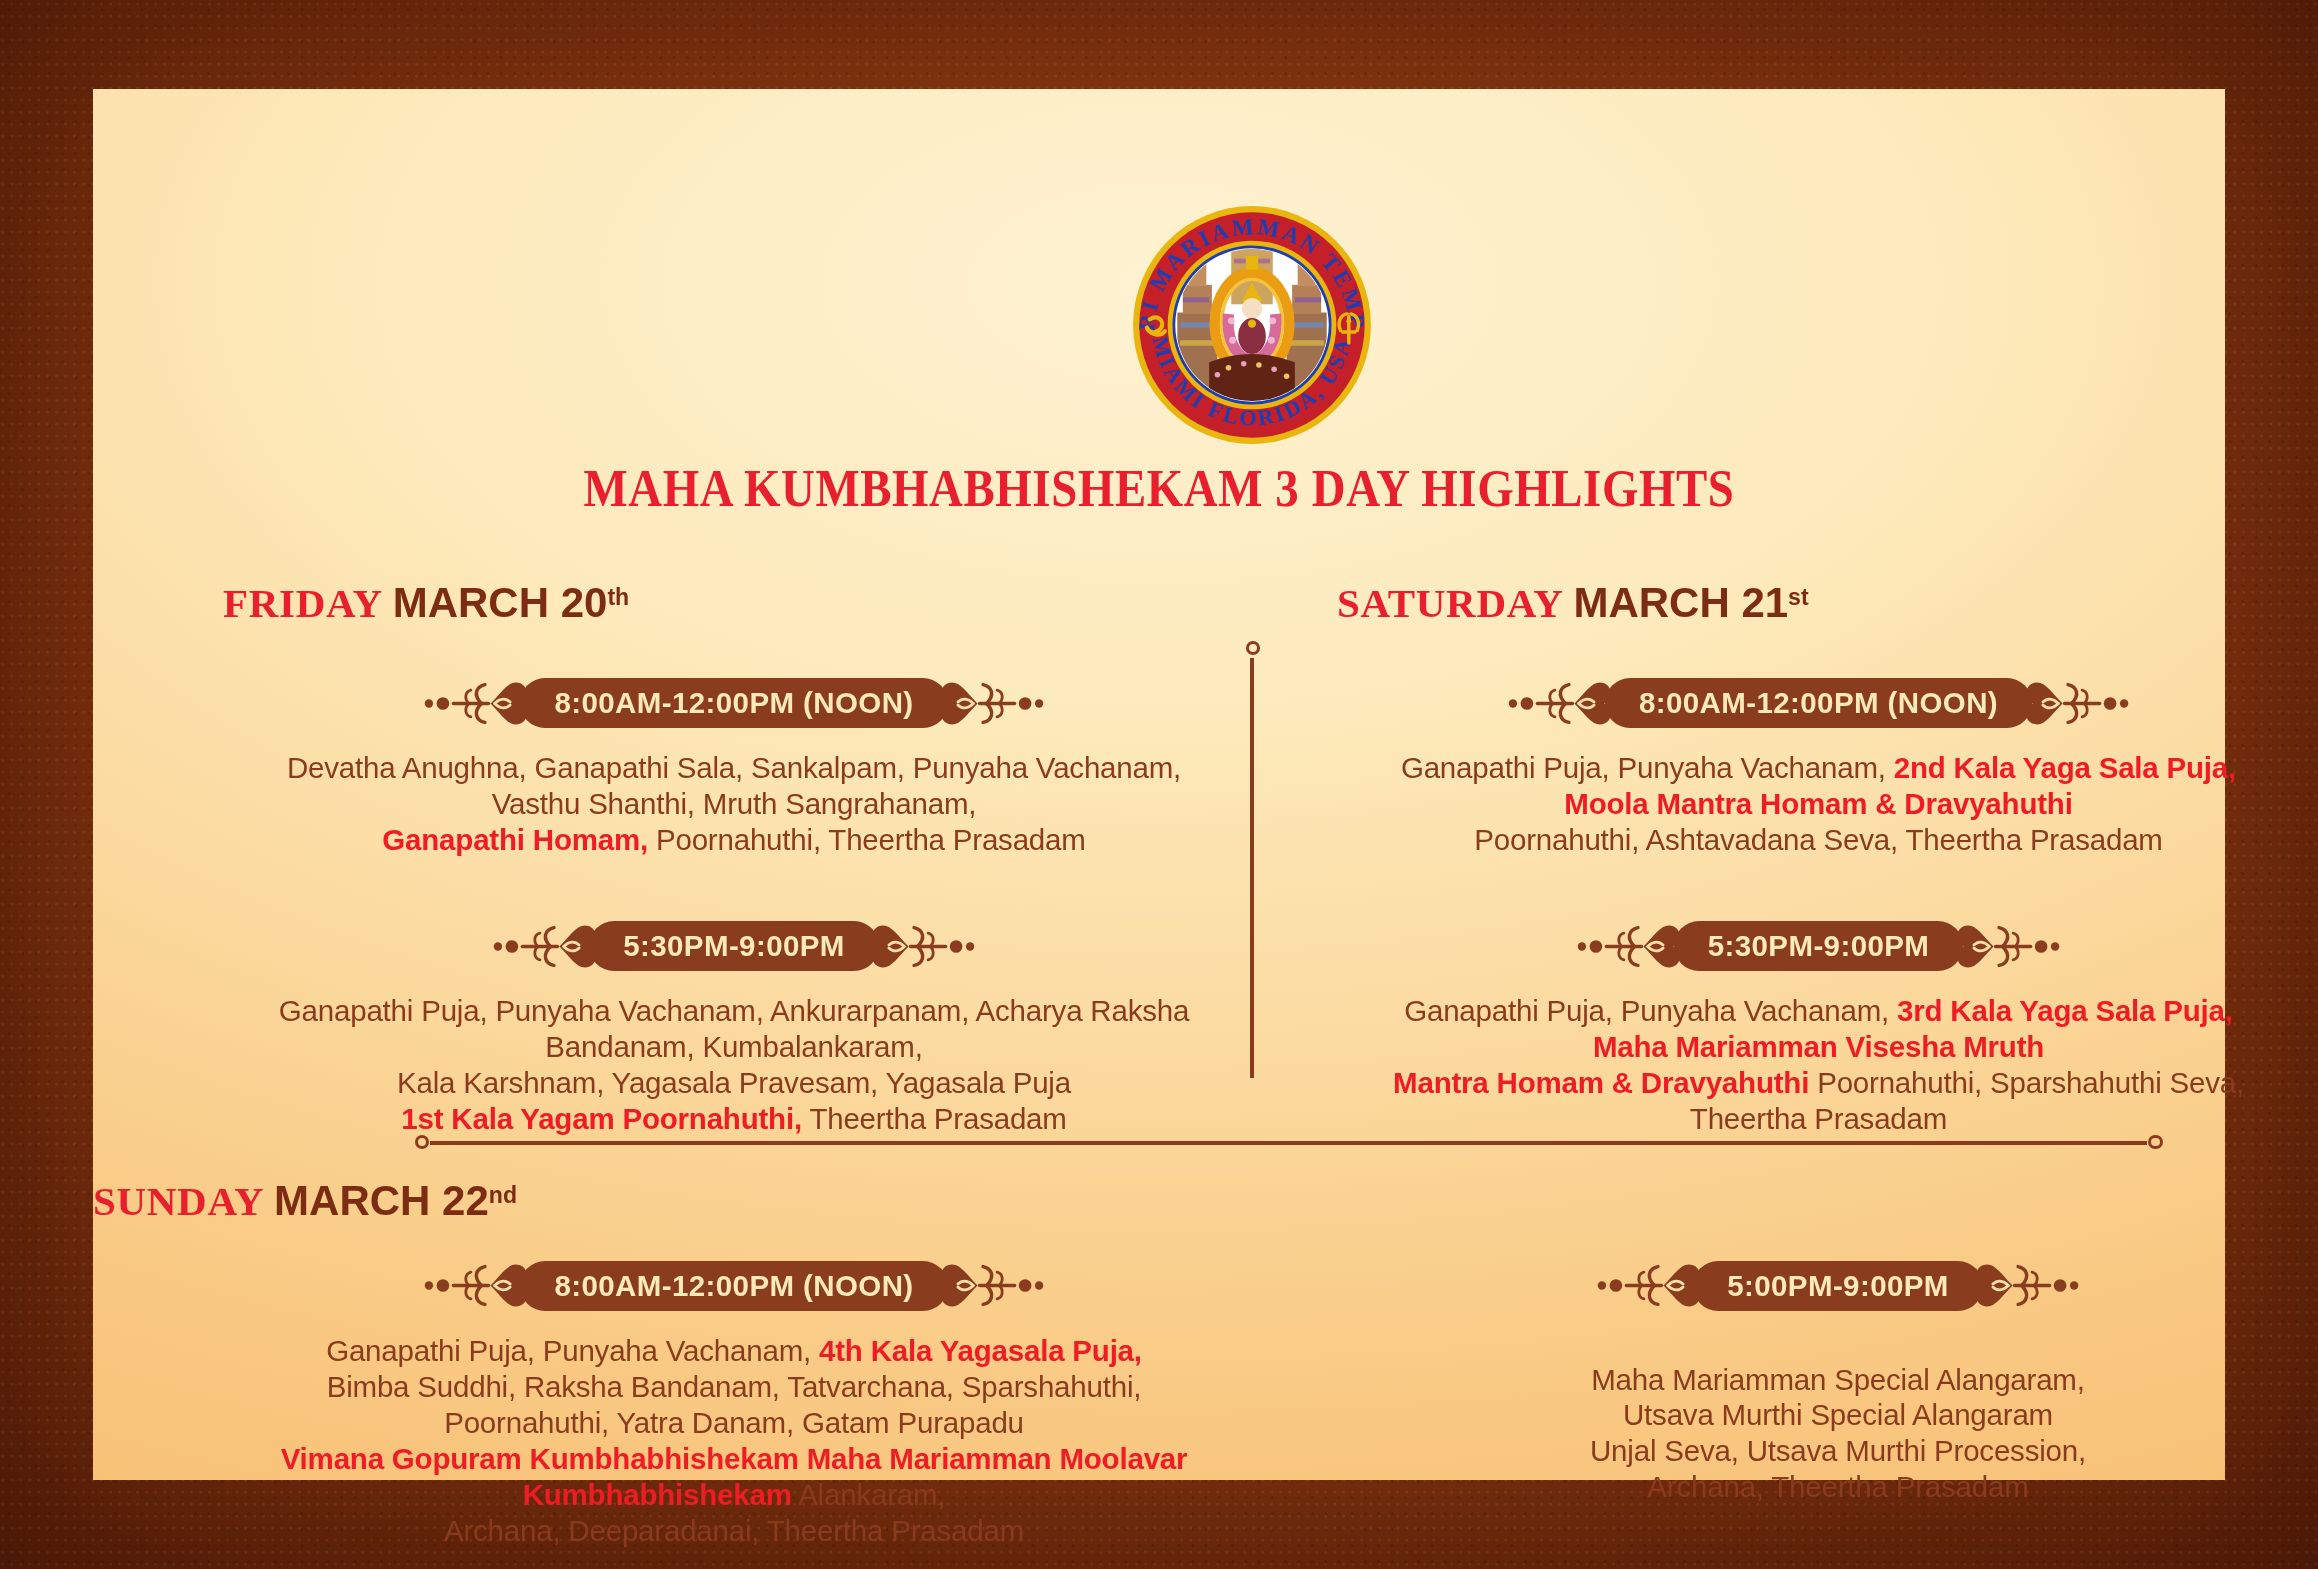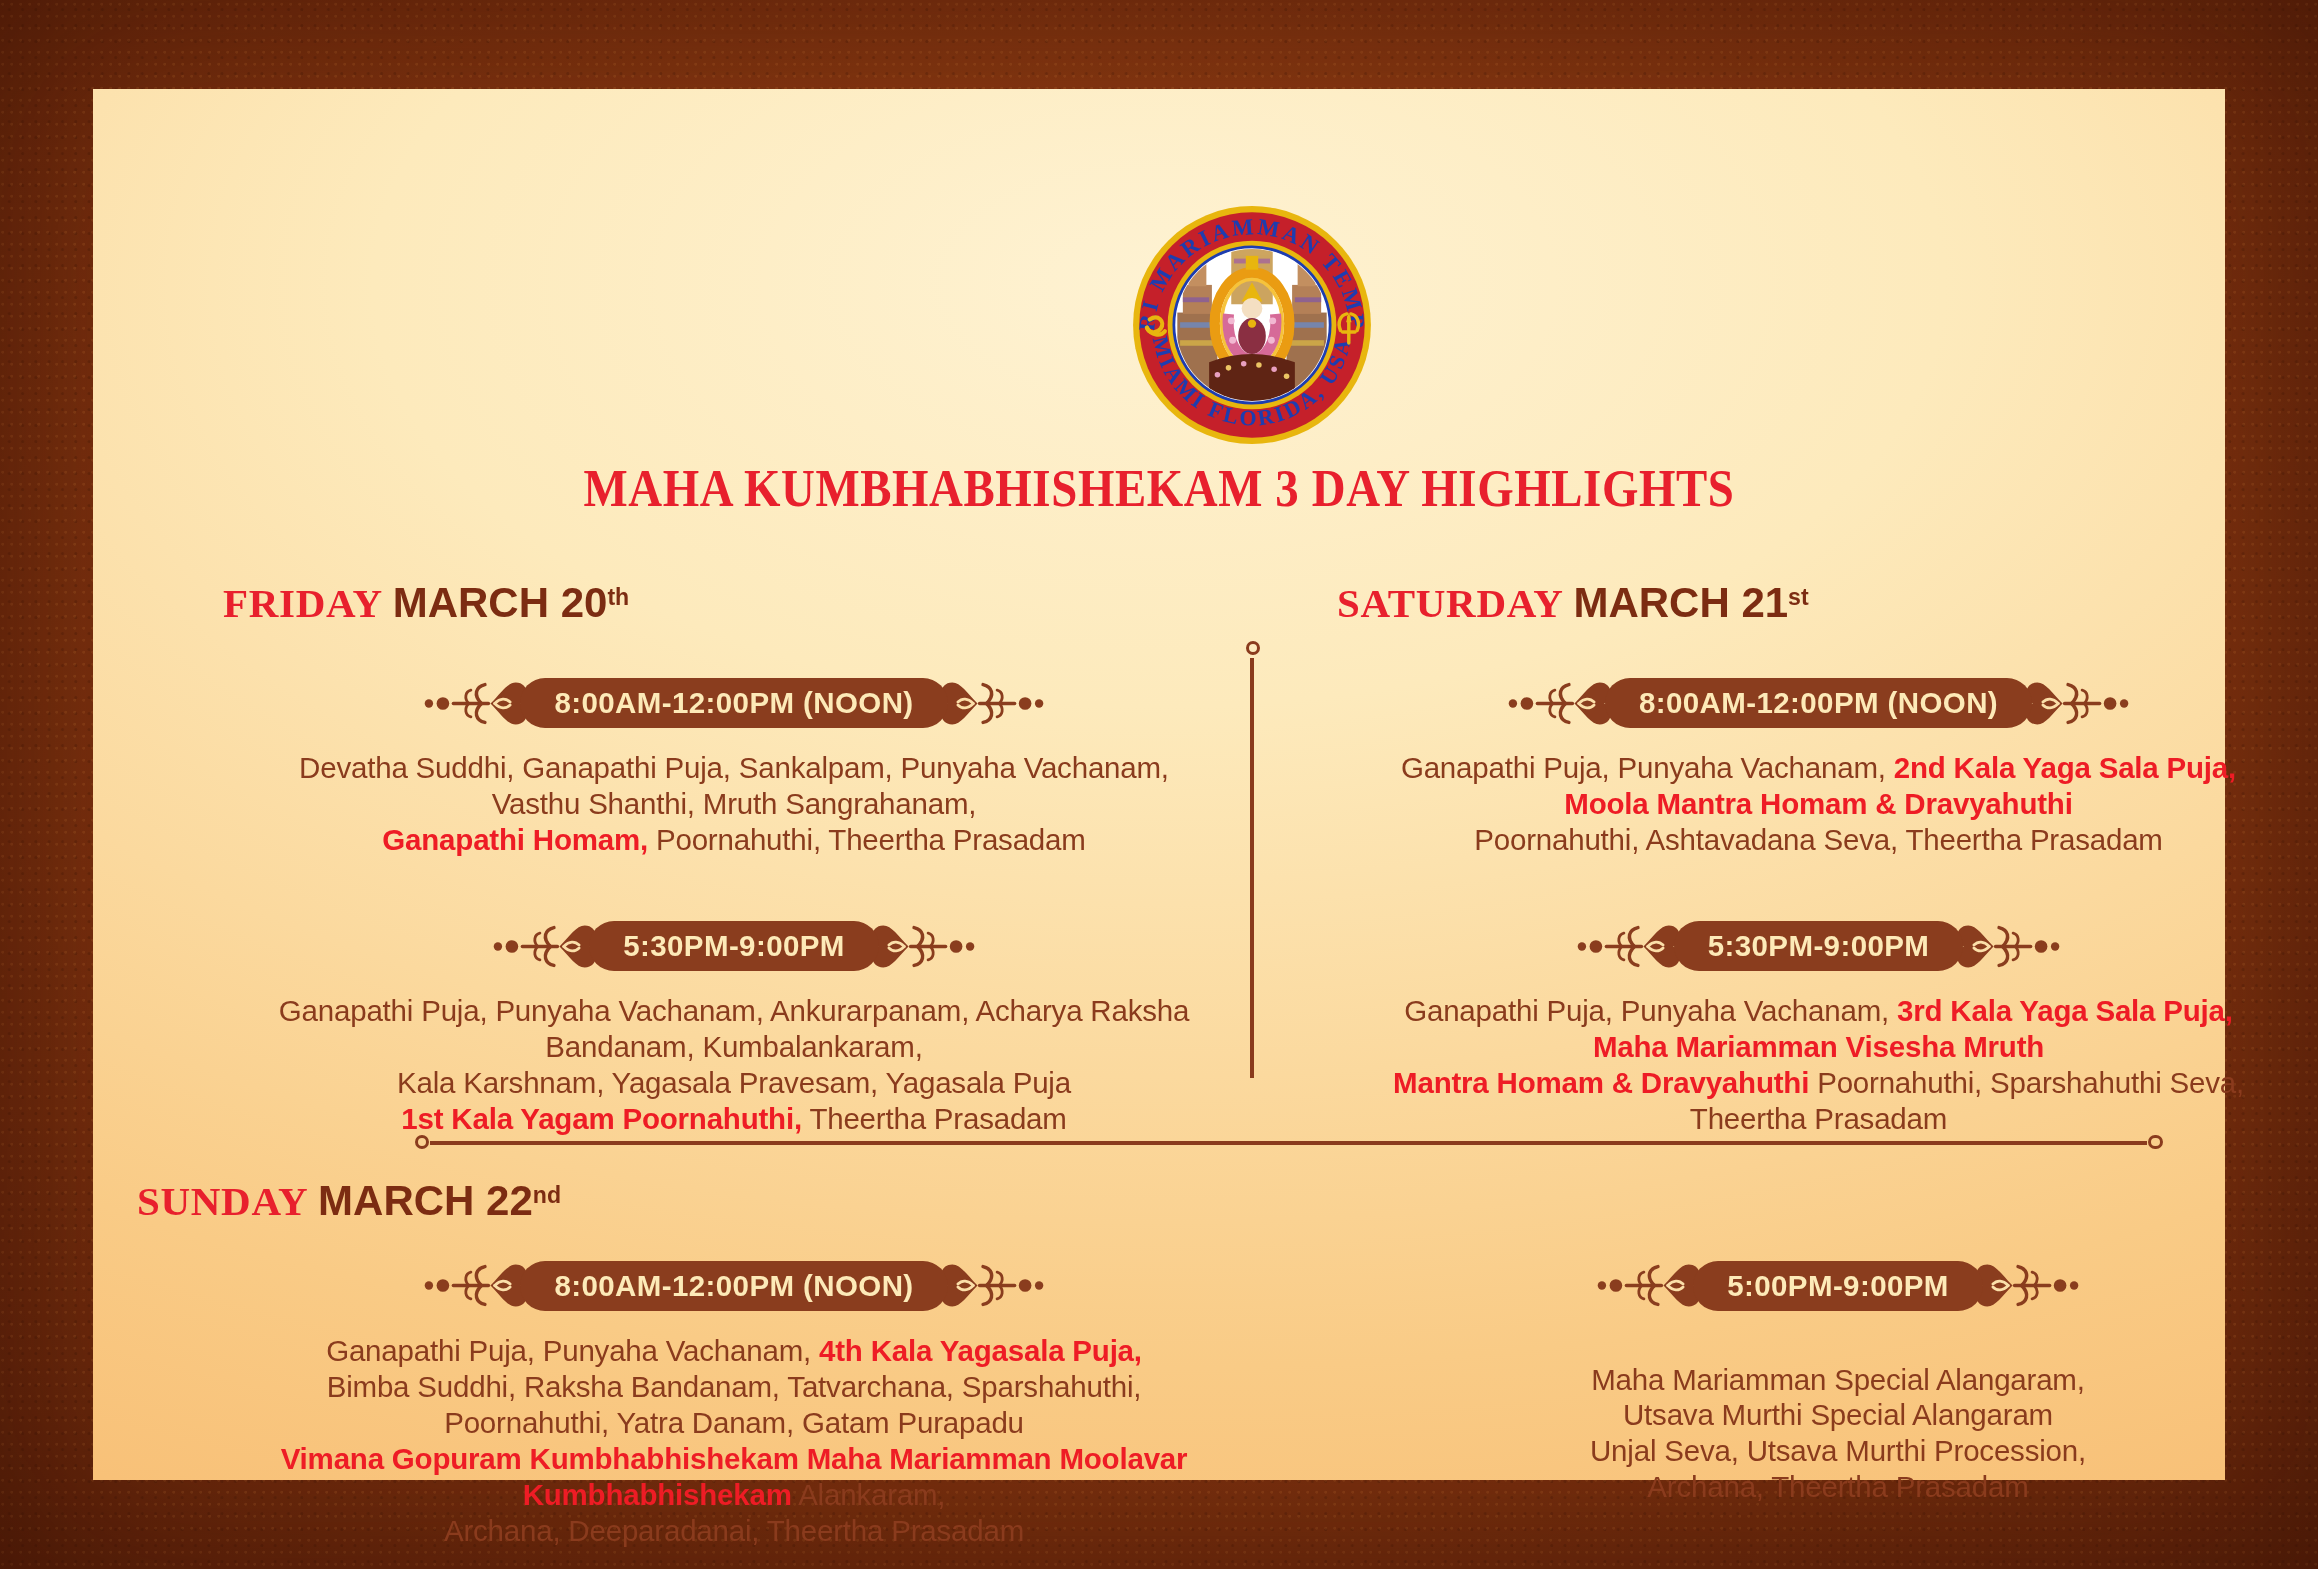--- a/index.html
+++ b/index.html
@@ -182,21 +182,21 @@
       <path fill="#8a3d1e" d="M75,60 C60,45 45,36 45,24 C45,14 52,8 61,8 C68,8 73,12 75,18 C77,12 82,8 89,8 C98,8 105,14 105,24 C105,36 90,45 75,60 Z"></path>
     </g>
     <g stroke="#fbdfa9" stroke-width="4" fill="none" stroke-linecap="round">
       <path d="M101,32 C109,24 117,24 123,30"></path>
       <path d="M101,32 C109,40 117,40 123,34"></path>
     </g>
   </svg>
               </span>
             </div>
             <div class="lines">
-              <div><span class="seg">Devatha Suddhi, Ganapathi Puja, Sankalpam, Punyaha Vachanam,</span></div>
+              <div><span class="seg">Devatha Anughna, Ganapathi Sala, Sankalpam, Punyaha Vachanam,</span></div>
               <div><span class="seg">Vasthu Shanthi, Mruth Sangrahanam,</span></div>
               <div><span class="hl">Ganapathi Homam,</span><span class="seg"> Poornahuthi, Theertha Prasadam</span></div>
             </div>
           </div>
           <div class="session">
             <div class="pill-row">
               <span class="orn">
                 <svg class="orn-svg" viewBox="0 0 150 64" width="105" height="45" aria-hidden="true">
     <g fill="#8a3d1e">
       <circle cx="7" cy="32" r="6"></circle>
@@ -366,21 +366,21 @@
               <div><span class="seg">Theertha Prasadam</span></div>
             </div>
           </div>
         </div>
     </div>
 
     <div id="divider-v"></div>
     <div id="divider-h"></div>
 
     <div id="sunday-heading">
-      <div class="day-heading" style="margin-bottom:0;padding-left:44px;">
+      <div class="day-heading" style="margin-bottom:0;">
         <span class="day-name">SUNDAY</span><span class="day-date"><span>MARCH 22</span><sup>nd</sup></span>
       </div>
     </div>
 
     <div id="sunday-left" class="col">
       <div class="sessions">
           <div class="session">
             <div class="pill-row">
               <span class="orn">
                 <svg class="orn-svg" viewBox="0 0 150 64" width="105" height="45" aria-hidden="true">

